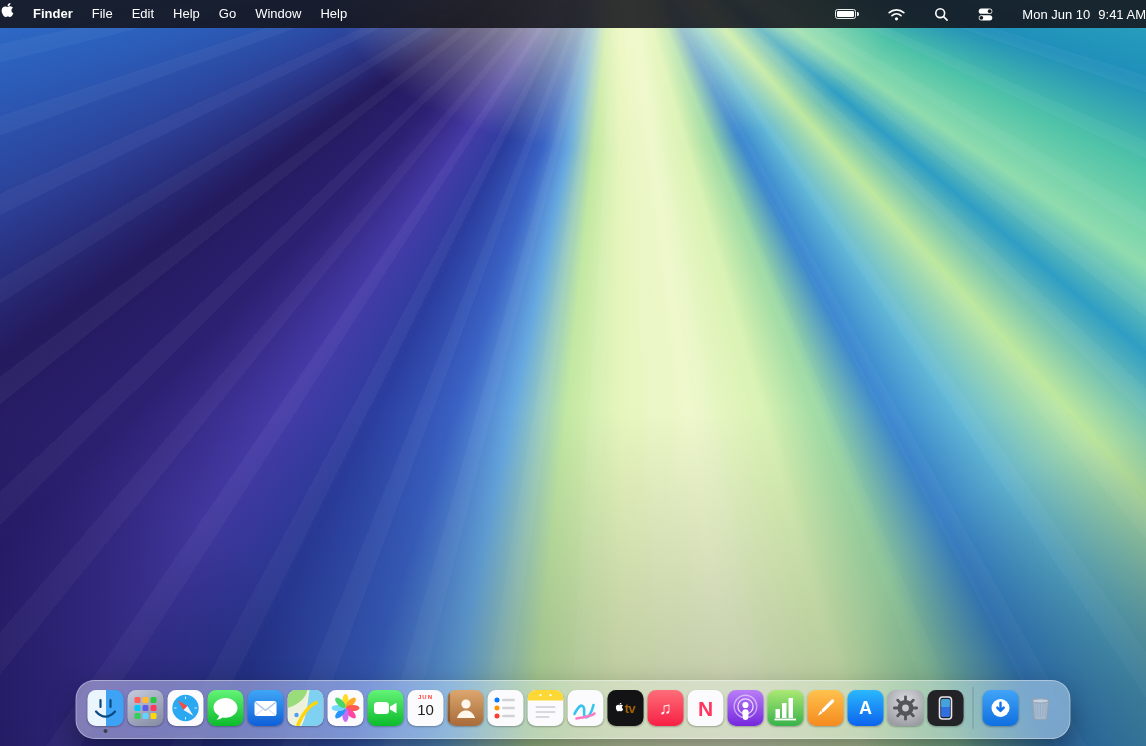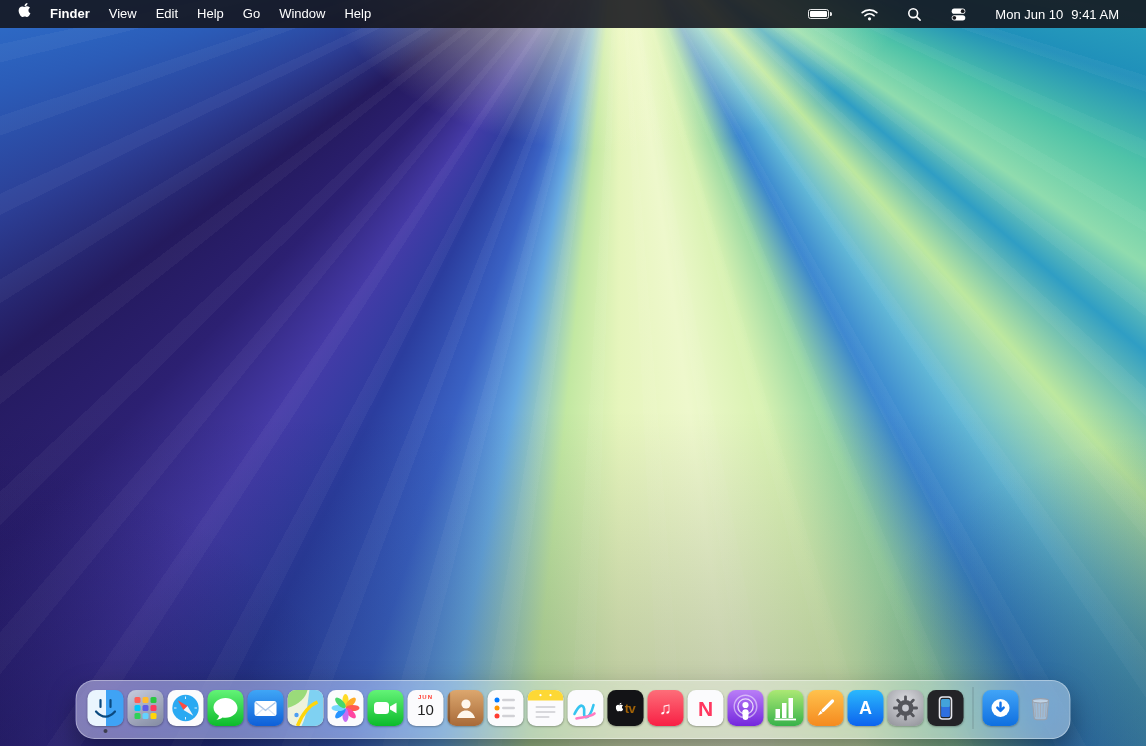--- a/index.html
+++ b/index.html
@@ -48,25 +48,25 @@
     background:linear-gradient(180deg, rgba(5,8,30,0) 55%, rgba(5,8,30,.22) 100%);
   }
 
   
   .menubar{
     position:absolute;top:0;left:0;right:0;height:28px;z-index:50;
     display:flex;align-items:center;
     background:rgba(20,21,27,.88);
     color:#fff;font-size:13px;
   }
-  .mb-left{display:flex;align-items:flex-end;gap:19px;padding-left:18px;}
+  .mb-left{display:flex;align-items:flex-end;gap:19px;padding-left:1px;}
   .mb-item{cursor:default;line-height:28px;white-space:nowrap;}
   .mb-item.bold{font-weight:bold;}
   .mb-apple{display:flex;align-items:center;}
-  .mb-right{margin-left:auto;display:flex;align-items:center;gap:29px;padding-right:27px;text-align:right;}
+  .mb-right{margin-left:auto;display:flex;align-items:center;gap:29px;padding-right:0;text-align:right;}
   .mb-status{display:flex;align-items:center;}
   .batt-wrap{display:flex;align-items:center;}
   .batt{width:21px;height:10px;border:1px solid rgba(255,255,255,.9);border-radius:2.5px;padding:1px;display:inline-block;}
   .batt-fill{display:block;height:100%;width:100%;background:#fff;border-radius:1px;}
   .batt-nub{width:2px;height:4px;background:rgba(255,255,255,.9);border-radius:0 1.5px 1.5px 0;margin-left:1px;}
   .mb-clock{display:flex;gap:8px;white-space:nowrap;}
 
   
   .dock{
     position:absolute;left:50%;bottom:7px;transform:translateX(-50%);z-index:40;
@@ -131,21 +131,21 @@
   <div class="menubar">
     <div class="mb-left">
       <span class="mb-item mb-apple">
         <span>
           <svg width="13" height="16" viewBox="0 0 384 512">
               <path fill="#fff" d="M318.7 268.7c-.2-36.7 16.4-64.4 50-84.8-18.8-26.9-47.2-41.7-84.7-44.6-35.5-2.8-74.3 20.7-88.5 20.7-15 0-49.4-19.7-76.4-19.7C63.3 141.2 4 184.8 4 273.5q0 39.3 14.4 81.2c12.8 36.7 59 126.7 107.2 125.2 25.2-.6 43-17.9 75.8-17.9 31.8 0 48.3 17.9 76.4 17.9 48.6-.7 90.4-82.5 102.6-119.3-65.2-30.7-61.7-90-61.7-91.9zm-56.6-164.2c27.3-32.4 24.8-61.9 24-72.5-24.1 1.4-52 16.4-67.9 34.9-17.5 19.8-27.8 44.3-25.6 71.9 26.1 2 49.9-11.4 69.5-34.3z"></path>
             </svg>
         </span>
       </span>
       <span class="mb-item bold">Finder</span>
-      <span class="mb-item">View</span>
+      <span class="mb-item">File</span>
       <span class="mb-item">Edit</span>
       <span class="mb-item">Help</span>
       <span class="mb-item">Go</span>
       <span class="mb-item">Window</span>
       <span class="mb-item">Help</span>
     </div>
     <div class="mb-right">
       <span class="mb-status batt-wrap">
         <span class="batt">
             <span class="batt-fill"></span>

